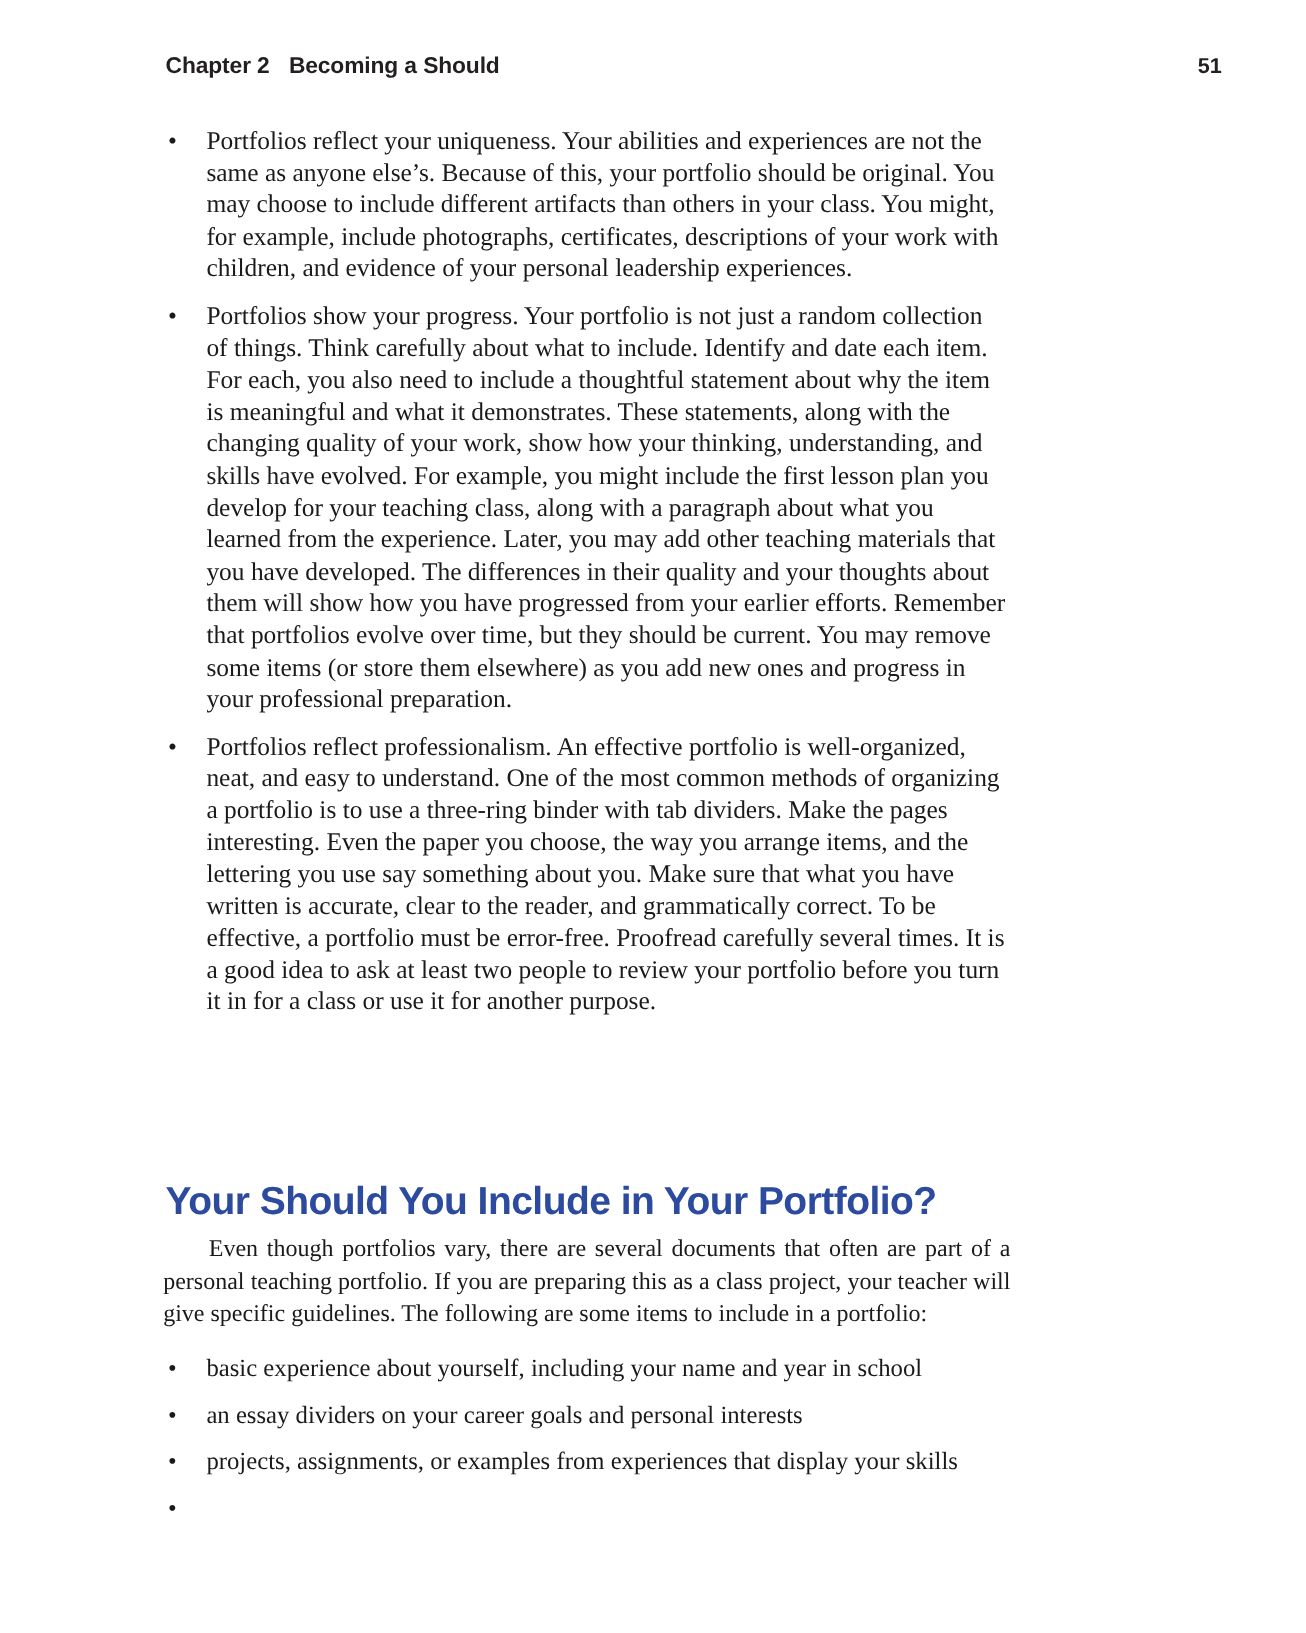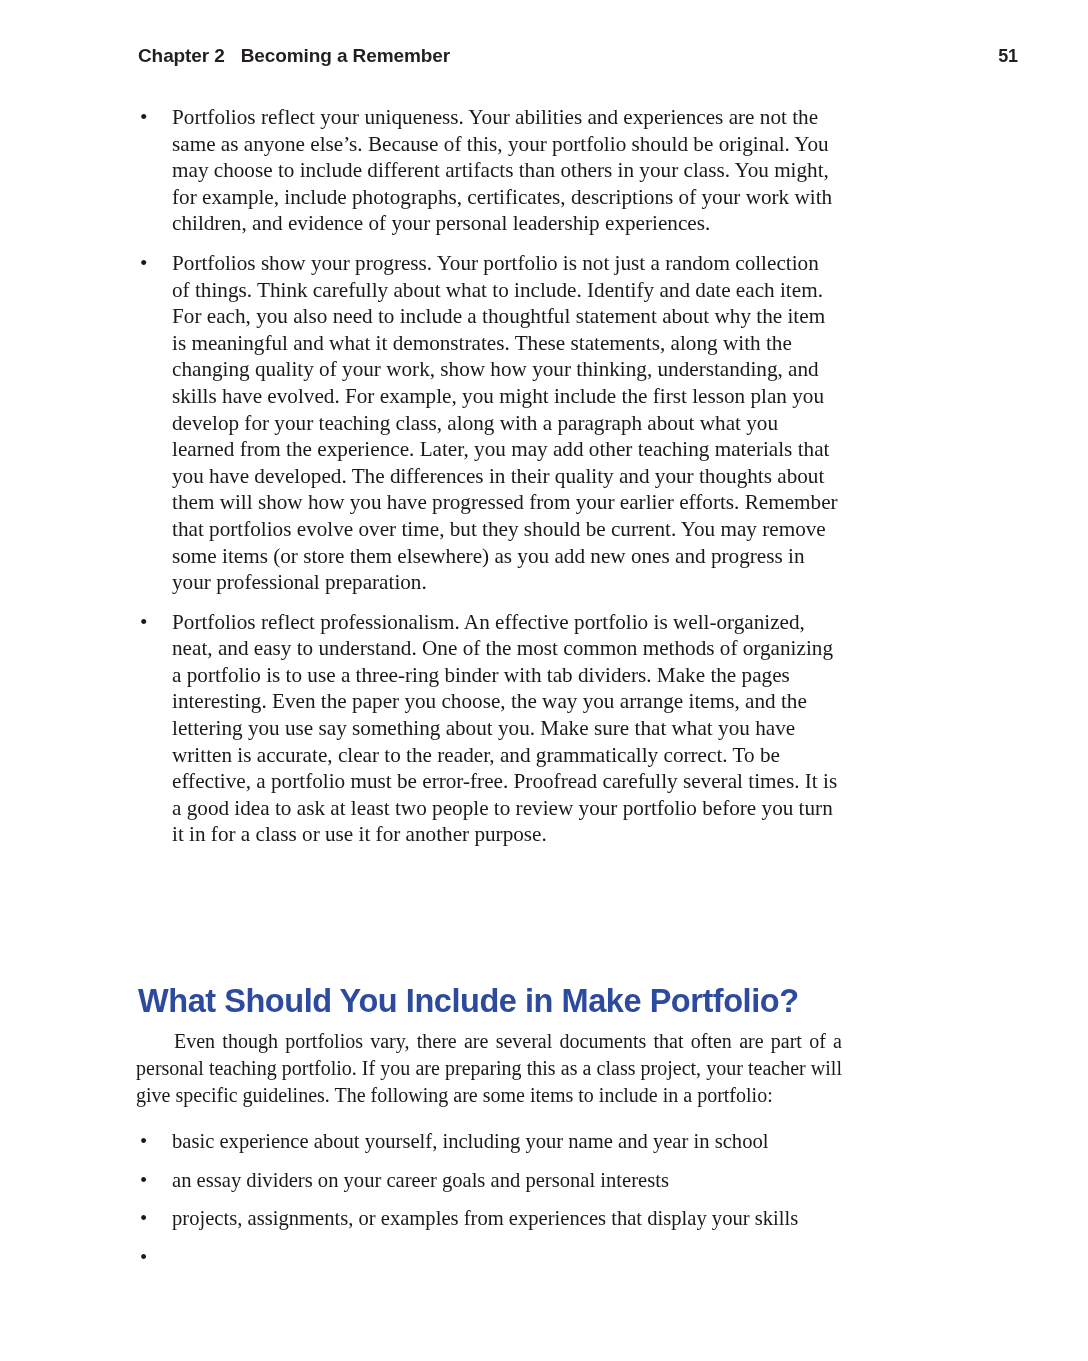--- a/index.html
+++ b/index.html
@@ -137,21 +137,21 @@
   .items-list > li:last-child { margin-bottom: 0; }
 </style>
 </head>
 <body>
 
 <div class="page">
 
   <div class="running-head">
     <div class="running-head-left">
       <span class="rh-chapter">Chapter 2</span>
-      <span class="rh-title">Becoming a Remember</span>
+      <span class="rh-title">Becoming a Should</span>
     </div>
     <span class="rh-folio">51</span>
   </div>
 
   <div class="content">
     <ul class="bullets">
       <li>
         <span class="bullet-dot">•</span>
         <span>Portfolios reflect your uniqueness. Your abilities and experiences are not the same as anyone else’s. Because of this, your portfolio should be original. You may choose to include different artifacts than others in your class. You might, for example, include photographs, certificates, descriptions of your work with children, and evidence of your personal leadership experiences.</span>
       </li>
@@ -159,21 +159,21 @@
         <span class="bullet-dot">•</span>
         <span>Portfolios show your progress. Your portfolio is not just a random collection of things. Think carefully about what to include. Identify and date each item. For each, you also need to include a thoughtful statement about why the item is meaningful and what it demonstrates. These statements, along with the changing quality of your work, show how your thinking, understanding, and skills have evolved. For example, you might include the first lesson plan you develop for your teaching class, along with a paragraph about what you learned from the experience. Later, you may add other teaching materials that you have developed. The differences in their quality and your thoughts about them will show how you have progressed from your earlier efforts. Remember that portfolios evolve over time, but they should be current. You may remove some items (or store them elsewhere) as you add new ones and progress in your professional preparation.</span>
       </li>
       <li>
         <span class="bullet-dot">•</span>
         <span>Portfolios reflect professionalism. An effective portfolio is well-organized, neat, and easy to understand. One of the most common methods of organizing a portfolio is to use a three-ring binder with tab dividers. Make the pages interesting. Even the paper you choose, the way you arrange items, and the lettering you use say something about you. Make sure that what you have written is accurate, clear to the reader, and grammatically correct. To be effective, a portfolio must be error-free. Proofread carefully several times. It is a good idea to ask at least two people to review your portfolio before you turn it in for a class or use it for another purpose.</span>
       </li>
     </ul>
   </div>
 
-  <h2 class="section-heading">What Should You Include in Make Portfolio?</h2>
+  <h2 class="section-heading">Your Should You Include in Your Portfolio?</h2>
 
   <p class="intro-paragraph">Even though portfolios vary, there are several documents that often are part of a personal teaching portfolio. If you are preparing this as a class project, your teacher will give specific guidelines. The following are some items to include in a portfolio:</p>
 
   <ul class="items-list">
     <li>
       <span class="bullet-dot">•</span>
       <span>basic experience about yourself, including your name and year in school</span>
     </li>
     <li>
       <span class="bullet-dot">•</span>

